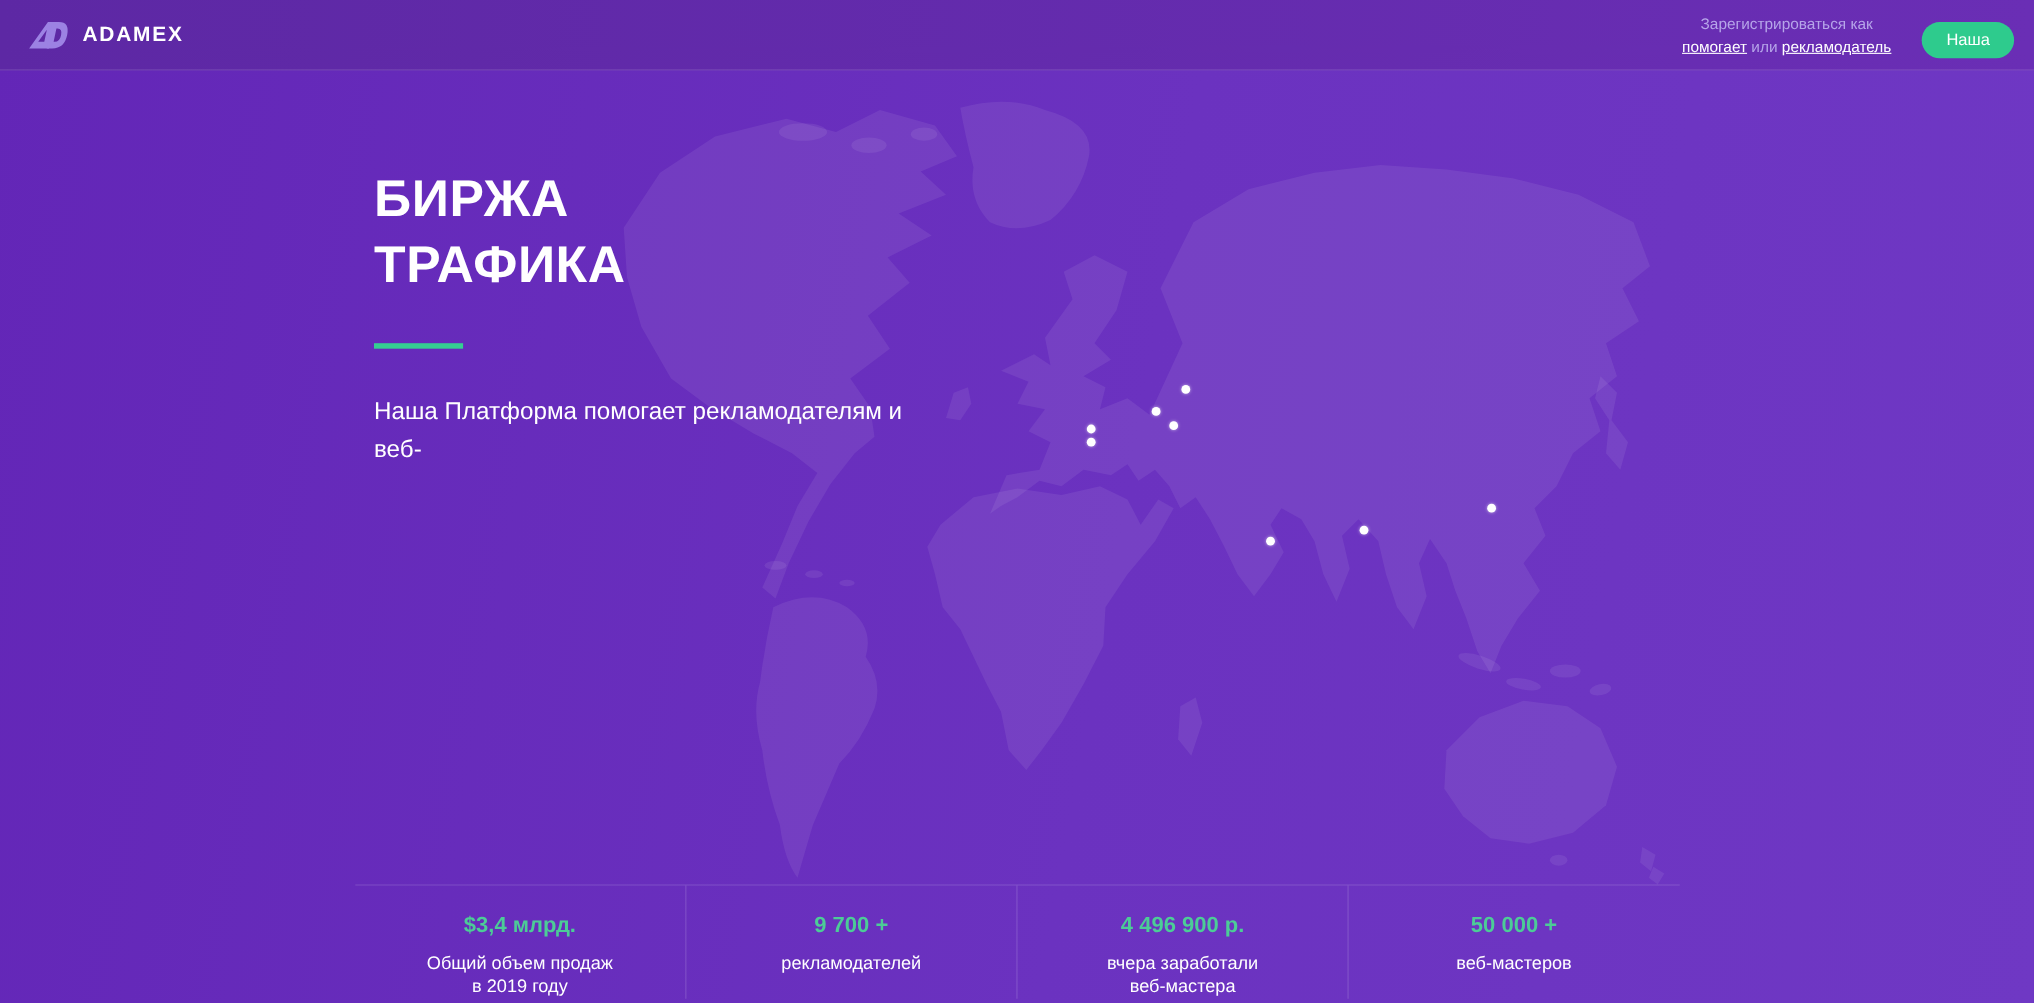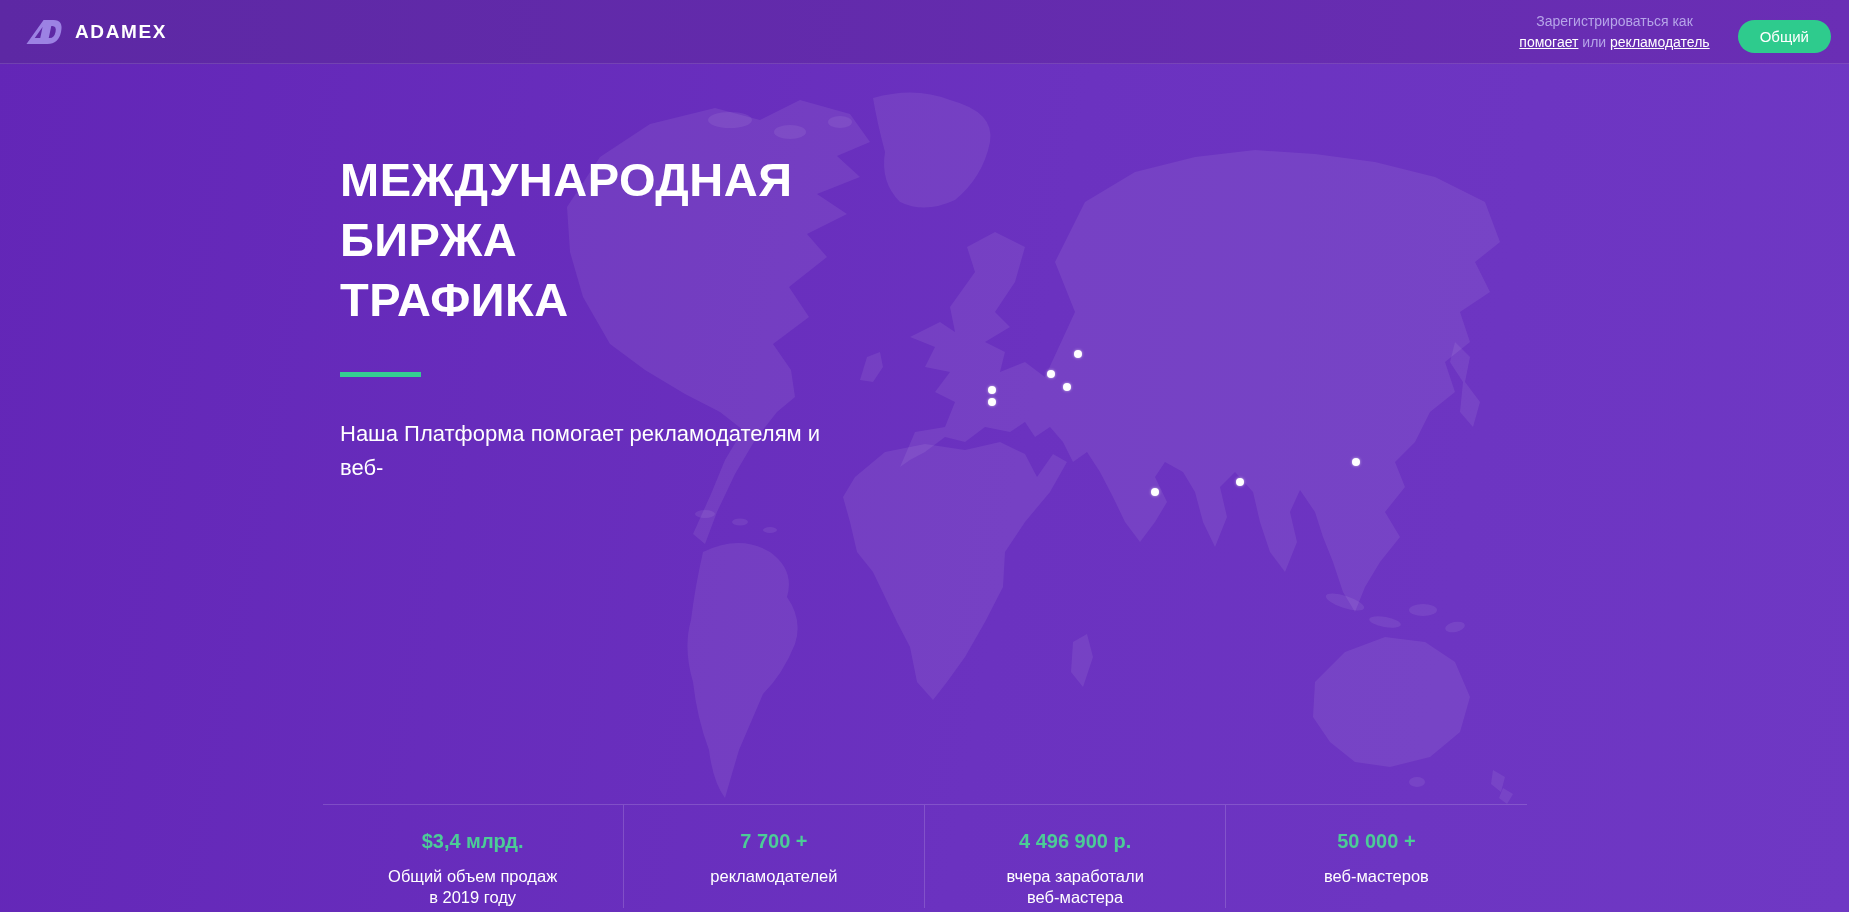--- a/index.html
+++ b/index.html
@@ -82,21 +82,21 @@
       <span class="brand-name">ADAMEX</span>
     </div>
 
     <div class="header-right">
       <div class="register-block">
         <span>Зарегистрироваться как</span><br>
         <a href="#">помогает</a>
         <span>или</span>
         <a href="#">рекламодатель</a>
       </div>
-      <button class="login-btn">Общий</button>
+      <button class="login-btn">Наша</button>
     </div>
   </header>
 
   <section class="hero">
 
     <svg class="world-map" viewBox="0 0 960 725" aria-hidden="true">
 
       <path class="land" d="M12,125 L45,75 L95,42 L160,26 L205,38 L245,18 L295,32 L315,60 L282,74 L305,95 L262,112 L292,132 L252,152 L272,175 L234,205 L254,235 L218,262 L236,288 L240,315 L222,330 L200,358 L180,392 L162,430 L150,462 L138,452 L156,412 L170,378 L188,348 L165,330 L130,312 L90,288 L55,262 L28,215 L15,170 Z"></path>
 
       <ellipse class="land" cx="175" cy="38" rx="22" ry="8"></ellipse>
@@ -127,21 +127,20 @@
 
       <path class="land" d="M760,600 L790,570 L830,555 L870,560 L900,580 L915,615 L905,650 L875,675 L835,685 L800,680 L775,660 L758,635 Z"></path>
       <ellipse class="land" cx="862" cy="700" rx="8" ry="5"></ellipse>
 
       <path class="land" d="M938,688 L950,695 L946,710 L936,702 Z"></path>
       <path class="land" d="M948,706 L958,712 L952,722 L944,716 Z"></path>
     </svg>
 
     <div class="hero-content">
       <h1 class="hero-title">
-        <span>МЕЖДУНАРОДНАЯ</span>
         <span>БИРЖА</span>
         <span>ТРАФИКА</span>
       </h1>
       <div class="accent-divider"></div>
       <p class="hero-subtitle">
         <span>Наша Платформа помогает рекламодателям и веб-</span>
       </p>
     </div>
 
     <div id="dots-layer">
@@ -157,21 +156,21 @@
 
     <div class="stats">
       <div class="stat-cell">
         <div class="stat-value">$3,4 млрд.</div>
         <div class="stat-label">
           <span>Общий объем продаж</span>
           <span>в 2019 году</span>
         </div>
       </div>
       <div class="stat-cell">
-        <div class="stat-value">7 700 +</div>
+        <div class="stat-value">9 700 +</div>
         <div class="stat-label">
           <span>рекламодателей</span>
           <span></span>
         </div>
       </div>
       <div class="stat-cell">
         <div class="stat-value">4 496 900 р.</div>
         <div class="stat-label">
           <span>вчера заработали</span>
           <span>веб-мастера</span>

